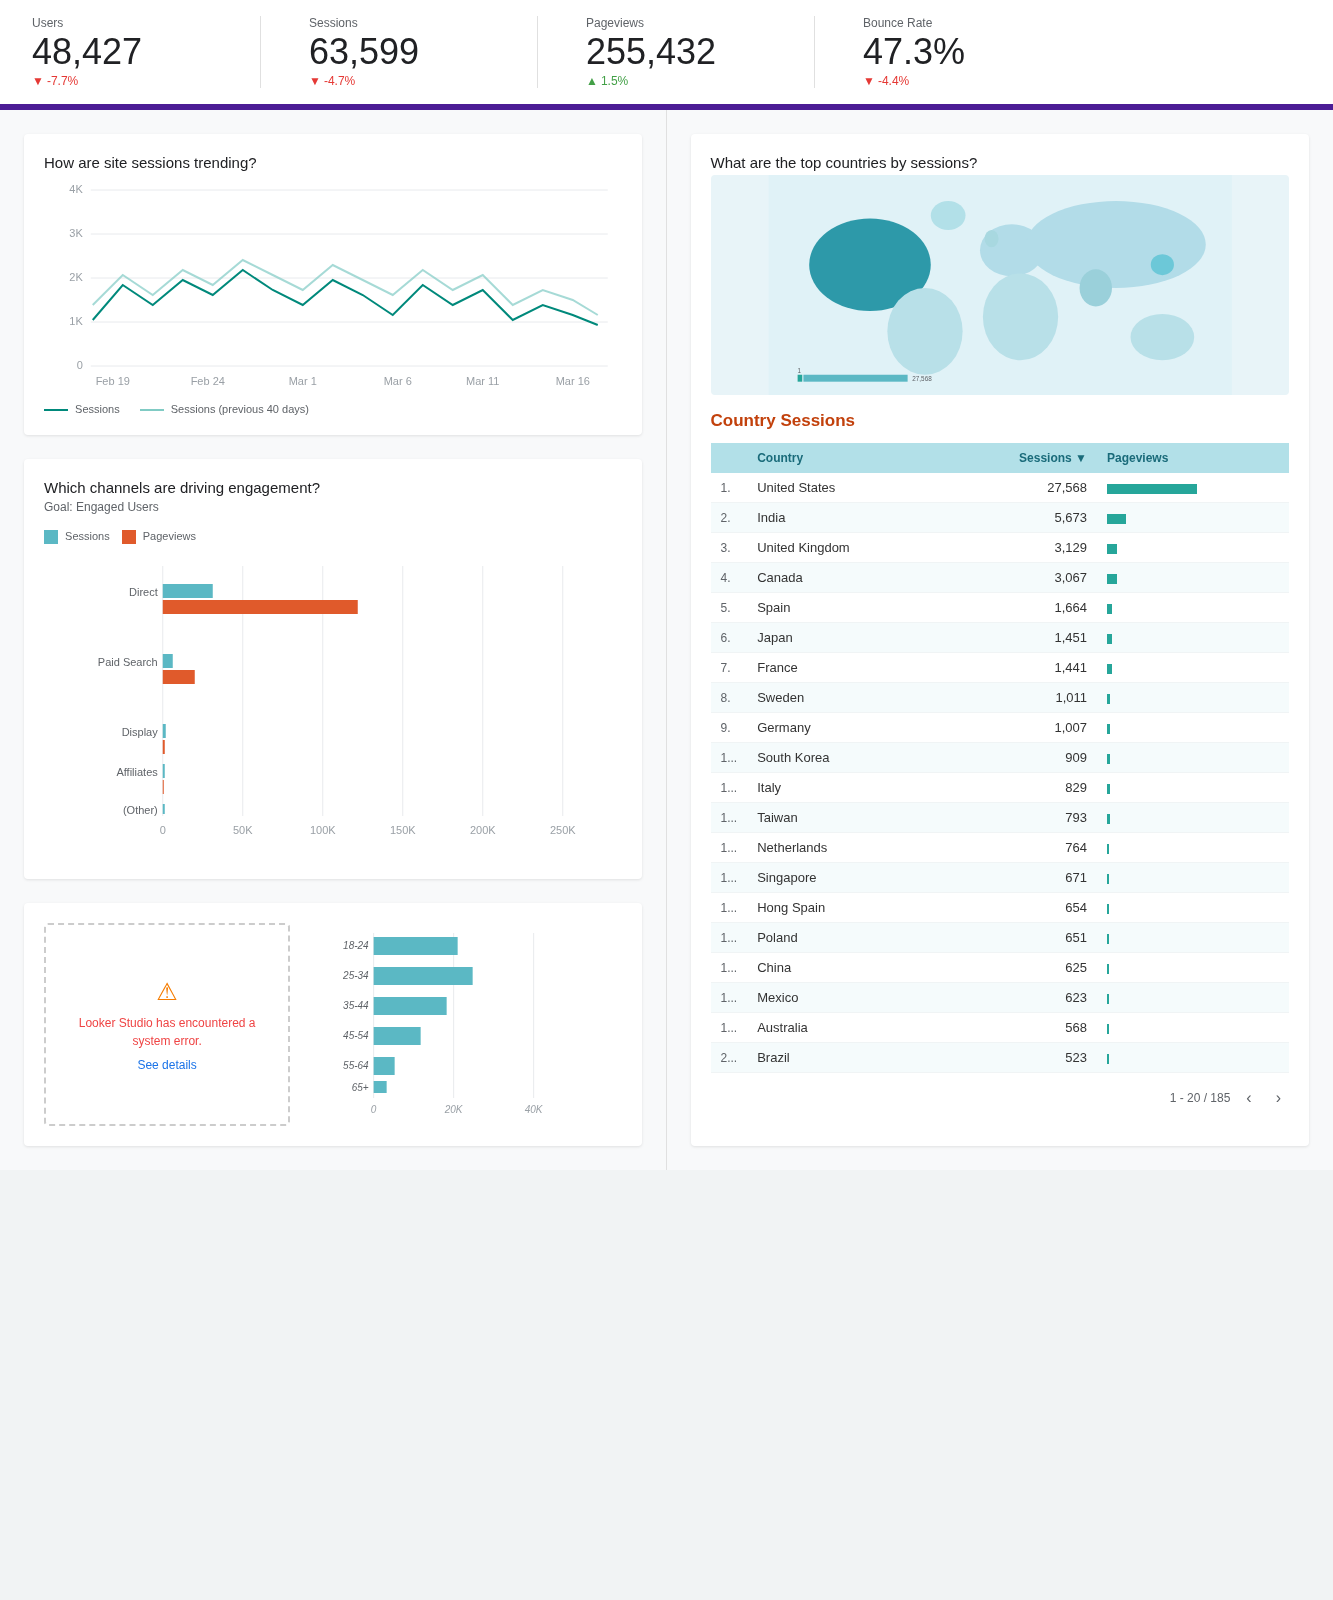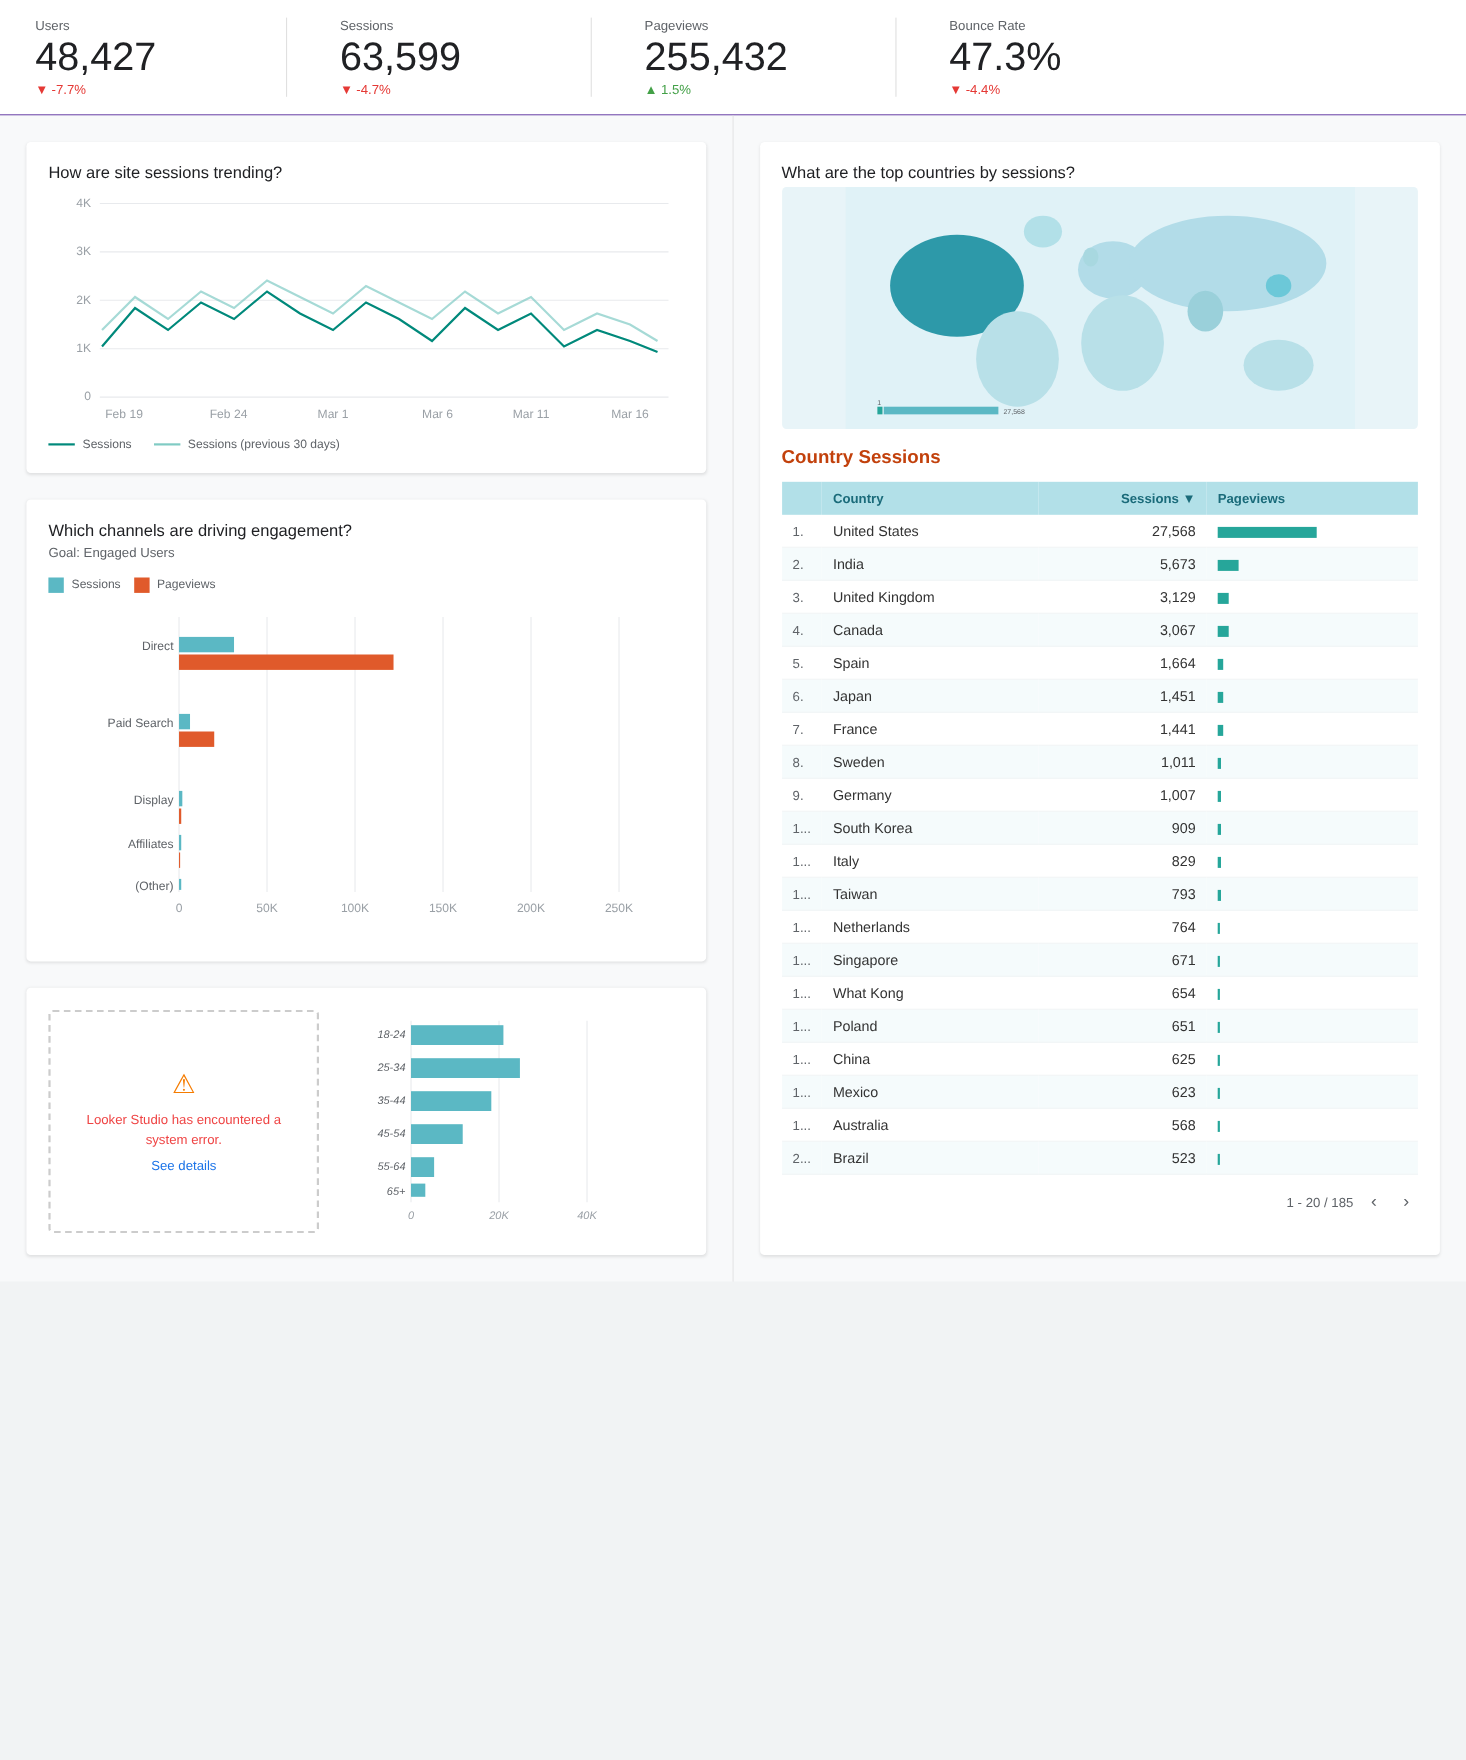--- a/index.html
+++ b/index.html
@@ -6,21 +6,21 @@
     body { font-family: 'Arial', sans-serif; background: #f1f3f4; color: #333; font-size: 13px; }
 
     .dashboard { width: 1333px; min-height: 1600px; display: grid; grid-template-columns: 1fr 1fr; grid-template-rows: auto 1fr 1fr; }
 
     
     .metrics-bar {
       grid-column: 1 / 3;
       background: #fff;
       display: flex;
       padding: 16px 32px;
-      border-bottom: 1px solid #4c1d95;
+      border-bottom: 6px solid #4c1d95;
       gap: 40px;
     }
     .metric-item { display: flex; flex-direction: column; min-width: 180px; }
     .metric-label { font-size: 12px; color: #5f6368; margin-bottom: 4px; }
     .metric-value { font-size: 36px; font-weight: 300; color: #202124; line-height: 1; }
     .metric-change { font-size: 12px; margin-top: 4px; display: flex; align-items: center; gap: 3px; }
     .metric-change.down { color: #e53935; }
     .metric-change.up { color: #43a047; }
     .metric-divider { width: 1px; background: #e0e0e0; margin: 0 8px; }
 
@@ -140,21 +140,21 @@
           <polyline points="40,145 70,110 100,130 130,105 160,120 190,95 220,115 250,130 280,105 310,120 340,140 370,110 400,130 430,115 460,145 490,130 520,140 545,150" fill="none" stroke="#00897b" stroke-width="2"></polyline>
         </svg>
       </div>
       <div class="chart-legend">
         <span>
           <span class="legend-line" style="background:#00897b; height:2px; width:24px; display:inline-block; vertical-align:middle; margin-right:4px;"></span>
           <span>Sessions</span>
         </span>
         <span>
           <span class="legend-line" style="background:#80cbc4; height:2px; width:24px; display:inline-block; vertical-align:middle; margin-right:4px;"></span>
-          <span>Sessions (previous 30 days)</span>
+          <span>Sessions (previous 40 days)</span>
         </span>
       </div>
     </div>
 
     <div class="panel-card">
       <div class="panel-title">Which channels are driving engagement?</div>
       <div class="panel-subtitle">Goal: Engaged Users</div>
       <div style="display:flex; gap:12px; margin-bottom:12px; font-size:11px; color:#5f6368;">
         <span>
           <span style="display:inline-block;width:14px;height:14px;background:#5bb8c4;vertical-align:middle;margin-right:4px;"></span>
@@ -405,21 +405,21 @@
             <tr>
       <td style="color:#5f6368;font-size:12px;">1...</td>
       <td>Singapore</td>
       <td class="sessions-num">671</td>
       <td>
         <span class="bar-mini" style="width:2px;"></span>
       </td>
     </tr>
             <tr>
       <td style="color:#5f6368;font-size:12px;">1...</td>
-      <td>What Kong</td>
+      <td>Hong Spain</td>
       <td class="sessions-num">654</td>
       <td>
         <span class="bar-mini" style="width:2px;"></span>
       </td>
     </tr>
             <tr>
       <td style="color:#5f6368;font-size:12px;">1...</td>
       <td>Poland</td>
       <td class="sessions-num">651</td>
       <td>

